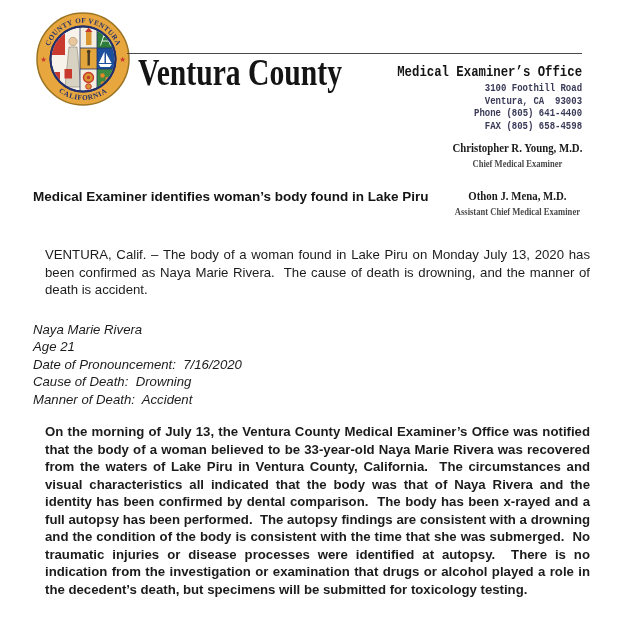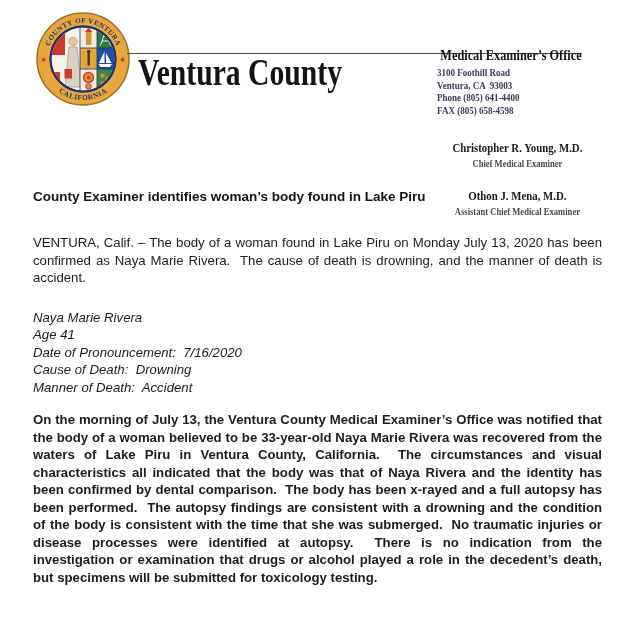--- a/index.html
+++ b/index.html
@@ -32,23 +32,23 @@
     font-weight: bold;
     font-size: 38px;
     color: #141414;
     white-space: nowrap;
     transform: scaleX(0.78);
     transform-origin: left top;
   }
 
   .office-block {
     position: absolute;
-    right: 52px; top: 48px;
-    text-align: left;
-    font-family: Liberation Serif, serif;
+    right: 52px; top: 64px;
+    text-align: right;
+    font-family: Liberation Mono, monospace;
   }
   .office-name {
     font-size: 14px;
     font-weight: bold;
     color: #141414;
     margin-bottom: 3px;
     white-space: pre;
     transform: scaleX(0.88);
     transform-origin: right center;
   }
@@ -98,21 +98,21 @@
   }
   .body-copy {
     position: absolute;
     left: 33px; top: 234px;
     width: 569px;
     font-size: 13.2px;
     line-height: 17.5px;
     color: #1c1c1c;
   }
   .para {
-    margin: 0;
+    margin: 12px;
     text-align: justify;
     white-space: pre-wrap;
   }
   .case-details { margin-top: 22px; }
   .case-line { white-space: pre; font-style: italic; }
   .para-2 { margin-top: 15px; font-weight: bold; }
 </style>
 </head>
 <body>
 
@@ -200,28 +200,28 @@
     <div class="official">
       <div class="official-name">Christopher R. Young, M.D.</div>
       <div class="official-title">Chief Medical Examiner</div>
     </div>
     <div class="official">
       <div class="official-name">Othon J. Mena, M.D.</div>
       <div class="official-title">Assistant Chief Medical Examiner</div>
     </div>
   </div>
 
-  <div class="headline">County Examiner identifies woman’s body found in Lake Piru</div>
+  <div class="headline">Medical Examiner identifies woman’s body found in Lake Piru</div>
 
   <div class="body-copy">
     <p class="para">VENTURA, Calif. – The body of a woman found in Lake Piru on Monday July 13, 2020 has been confirmed as Naya Marie Rivera.  The cause of death is drowning, and the manner of death is accident.</p>
 
     <div class="case-details">
       <div class="case-line">Naya Marie Rivera</div>
-      <div class="case-line">Age 41</div>
+      <div class="case-line">Age 21</div>
       <div class="case-line">Date of Pronouncement:  7/16/2020</div>
       <div class="case-line">Cause of Death:  Drowning</div>
       <div class="case-line">Manner of Death:  Accident</div>
     </div>
 
     <p class="para para-2">On the morning of July 13, the Ventura County Medical Examiner’s Office was notified that the body of a woman believed to be 33-year-old Naya Marie Rivera was recovered from the waters of Lake Piru in Ventura County, California.  The circumstances and visual characteristics all indicated that the body was that of Naya Rivera and the identity has been confirmed by dental comparison.  The body has been x-rayed and a full autopsy has been performed.  The autopsy findings are consistent with a drowning and the condition of the body is consistent with the time that she was submerged.  No traumatic injuries or disease processes were identified at autopsy.  There is no indication from the investigation or examination that drugs or alcohol played a role in the decedent’s death, but specimens will be submitted for toxicology testing.</p>
   </div>
 
 </div>
 

